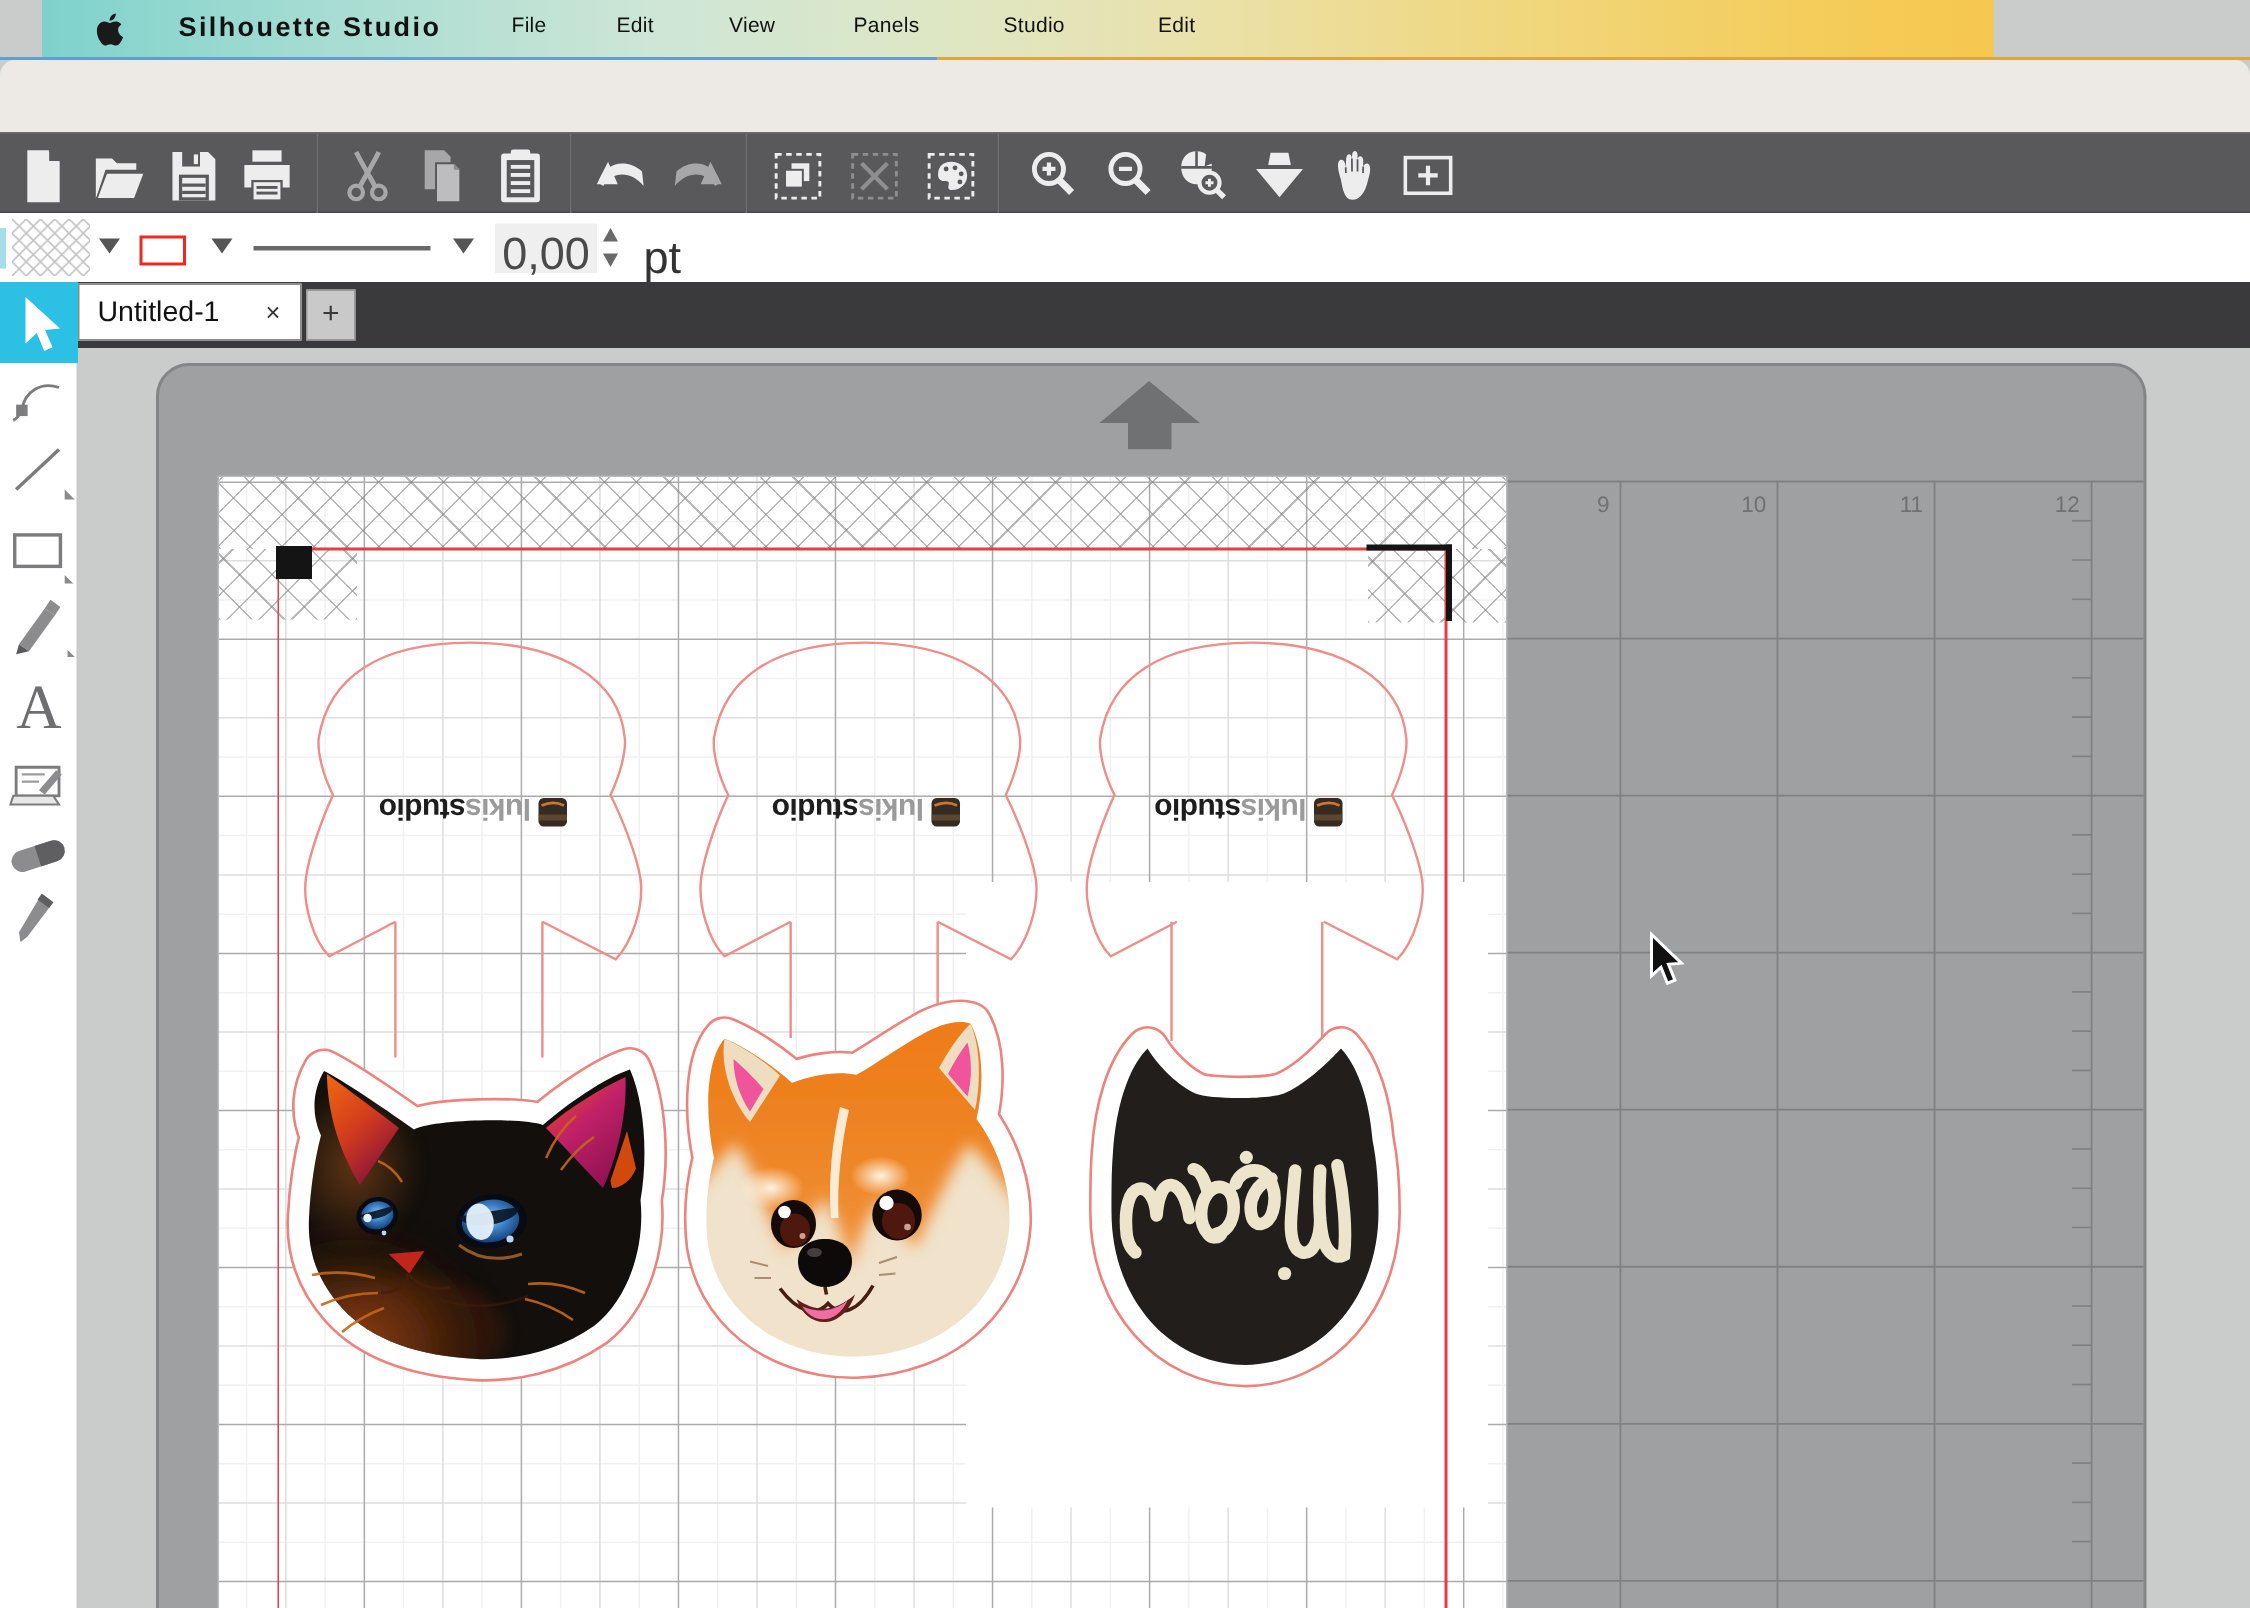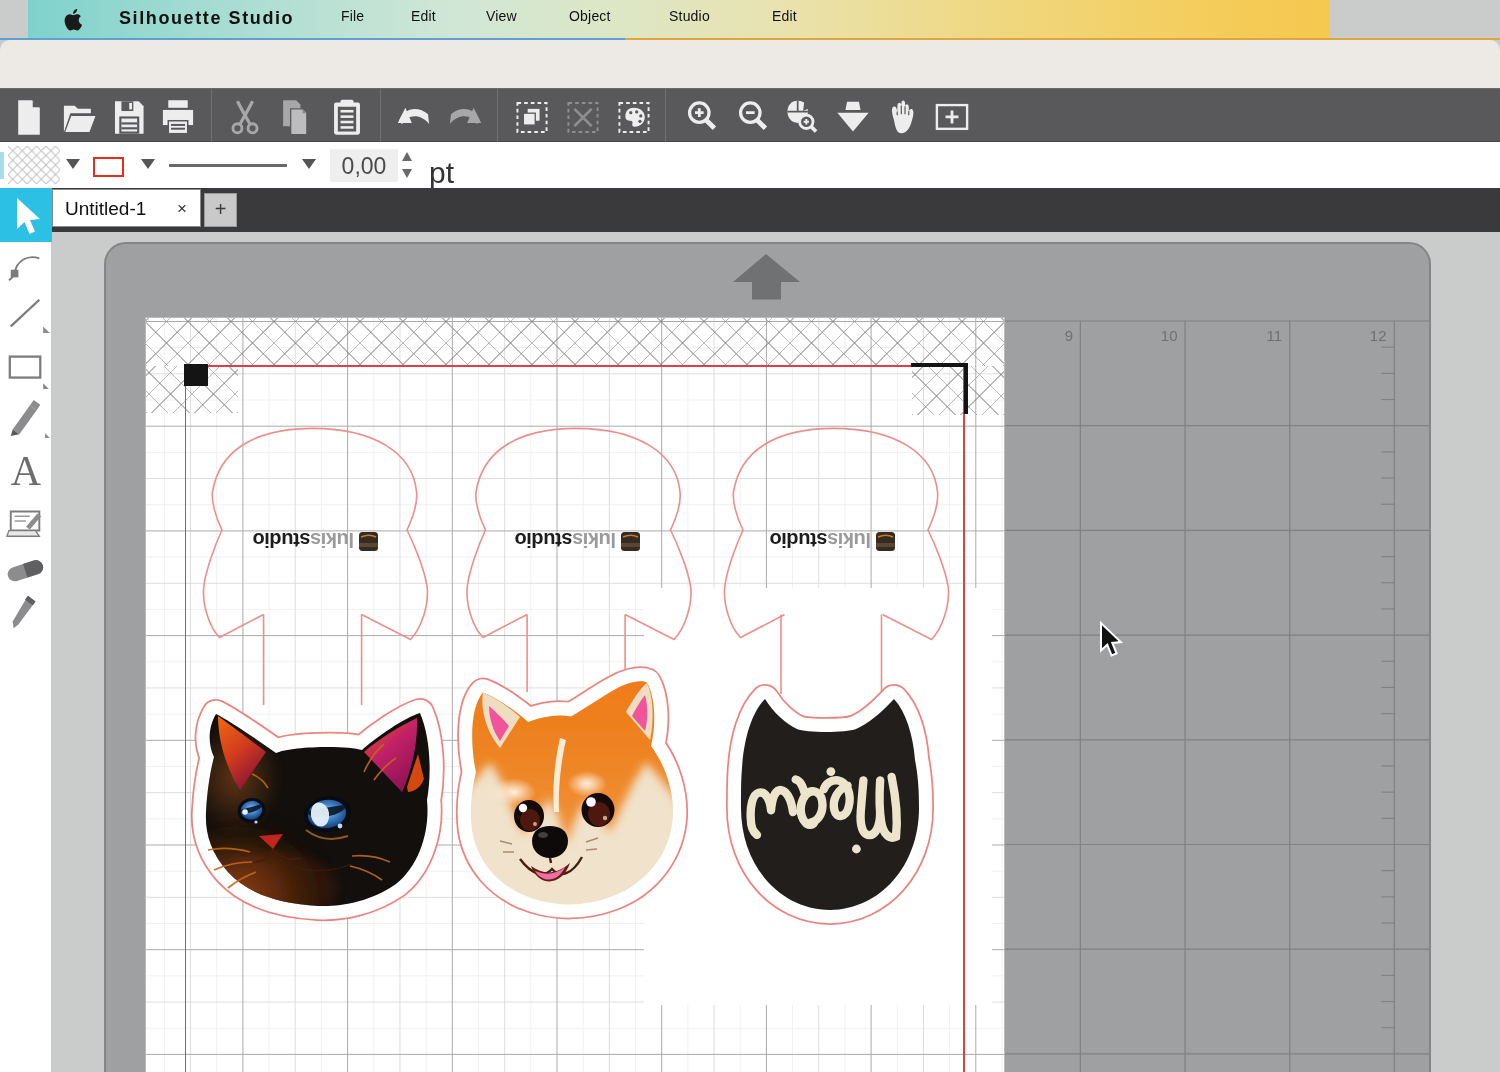--- a/index.html
+++ b/index.html
@@ -43,21 +43,21 @@
 </head>
 <body>
 <div class="abs" id="menubar">
   <svg class="abs" style="left:36px;top:8px" width="20" height="23" viewBox="0 0 20 23">
       <path fill="#1a1a1a" d="M14.7 12.2c0-2.6 2.1-3.8 2.2-3.9-1.2-1.8-3.1-2-3.8-2-1.6-.2-3.1 1-3.9 1s-2-1-3.4-1C4.1 6.3 2.4 7.3 1.5 8.9c-1.9 3.3-.5 8.1 1.4 10.8.9 1.3 2 2.8 3.4 2.7 1.4-.1 1.9-.9 3.5-.9s2.1.9 3.5.9 2.4-1.3 3.3-2.6c1-1.5 1.5-3 1.5-3.1-.1 0-2.9-1.1-3.4-4.5zM12.1 4.3c.7-.9 1.2-2.1 1.1-3.3-1 0-2.3.7-3 1.6-.7.8-1.3 2-1.1 3.2 1.1.1 2.3-.6 3-1.5z"></path>
     </svg>
   <span class="mi" style="left:91px;font-weight:bold;font-size:18px;letter-spacing:1.6px">Silhouette Studio</span>
   <span class="mi" style="left:313px">File</span>
   <span class="mi" style="left:383px">Edit</span>
   <span class="mi" style="left:458px">View</span>
-  <span class="mi" style="left:541px">Object</span>
+  <span class="mi" style="left:541px">Panels</span>
   <span class="mi" style="left:641px">Studio</span>
   <span class="mi" style="left:744px">Edit</span>
 </div>
 <div class="abs" id="underline-blue"></div>
 <div class="abs" id="underline-orange"></div>
 <div class="abs" id="titlebar">
   <div class="tl" style="left:15px;background:#ed6a5f"></div>
   <div class="tl" style="left:49px;background:#f5bf4f"></div>
   <div class="tl" style="left:83px;background:#62c554"></div>
 </div>
@@ -199,21 +199,21 @@
           <path d="M0 0 L9.5 9.5 M9.5 0 L0 9.5" stroke="#c2c2c2" stroke-width="1.05" fill="none"></path>
         </pattern>
       </defs>
     <rect x="0" y="0" width="52" height="38" fill="url(#hx)"></rect>
   </svg>
   <div class="tri-d" style="left:66px;top:17px"></div>
   <div class="abs" style="left:93px;top:15px;width:31px;height:20px;border:2.5px solid #f1281c;background:#fff"></div>
   <div class="tri-d" style="left:141px;top:17px"></div>
   <div class="abs" style="left:169px;top:22px;width:118px;height:2.5px;background:#696969"></div>
   <div class="tri-d" style="left:302px;top:17px"></div>
-  <div class="abs" style="left:330px;top:7px;width:68px;height:33px;background:#efefef;color:#4a4a4a;font-size:23px;text-align:center;padding-top:4px">0,00</div>
+  <div class="abs" style="left:330px;top:7px;width:68px;height:33px;background:#efefef;color:#4a4a4a;font-size:30px;text-align:center;padding-top:4px">0,00</div>
   <div class="abs" style="left:402px;top:10px;width:0;height:0;border-left:5.5px solid transparent;border-right:5.5px solid transparent;border-bottom:9px solid #696969"></div>
   <div class="abs" style="left:402px;top:27px;width:0;height:0;border-left:5.5px solid transparent;border-right:5.5px solid transparent;border-top:9px solid #696969"></div>
   <div class="abs" style="left:429px;top:14px;font-size:30px;color:#333">pt</div>
 </div>
 <div class="abs" id="tabrow">
   <div id="tab1">Untitled-1<span id="tabx">×</span></div>
   <div id="tabplus">+</div>
 </div>
 <div class="abs" id="sidebar">
   <div id="seltool">

